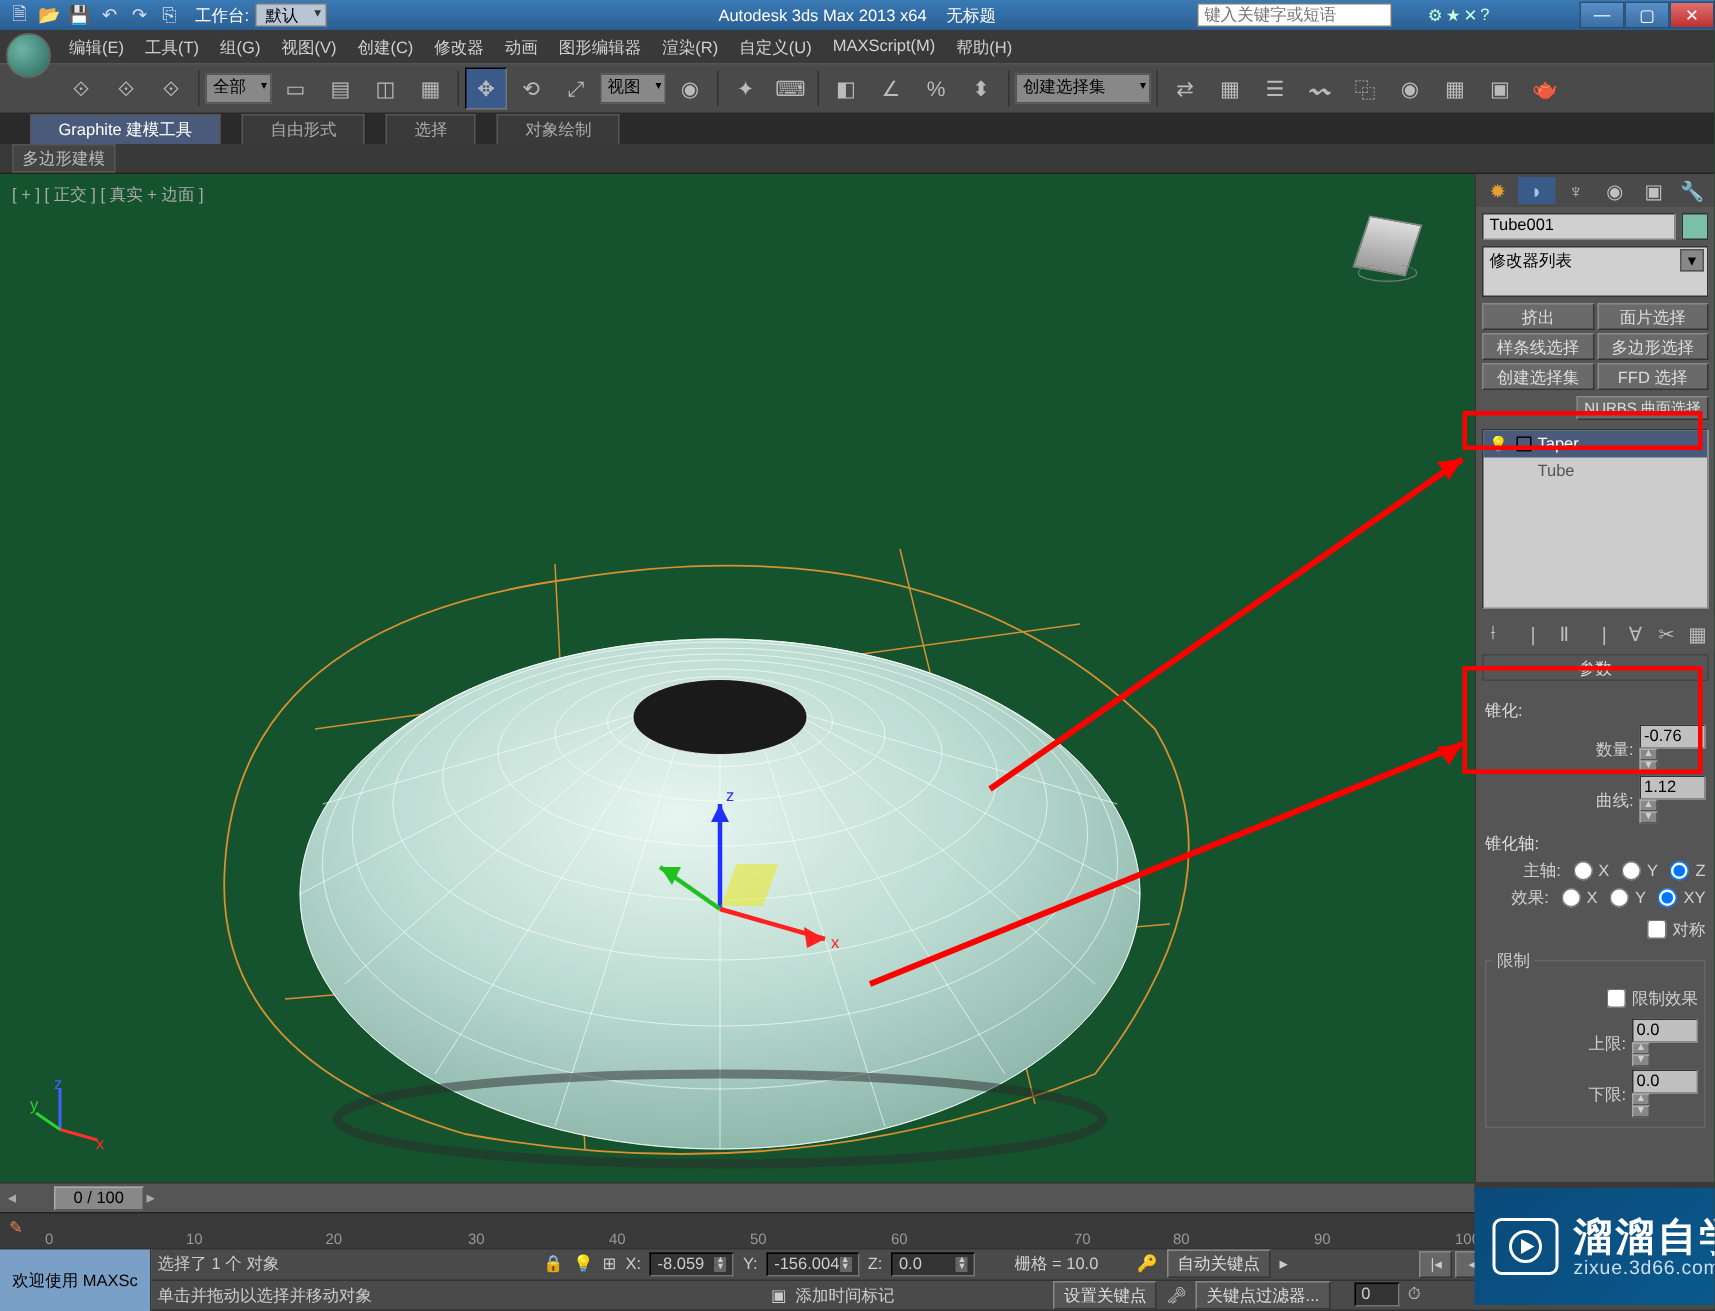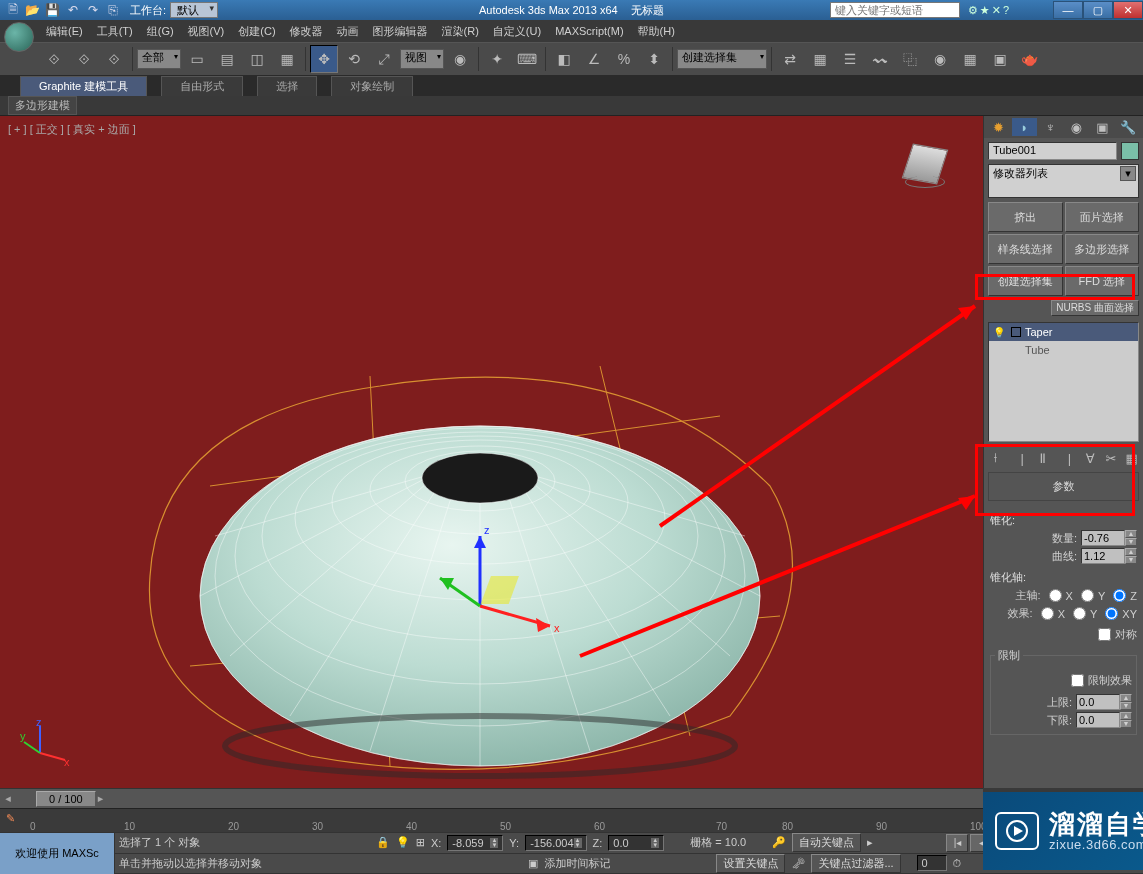--- a/index.html
+++ b/index.html
@@ -6,21 +6,21 @@
 body { background: #393939; width: 1143px; height: 874px; overflow: hidden; position: relative; color: #c0c0c0; }
 
 
 .title-bar { height: 20px; background: linear-gradient(#3a7ab5,#2a5f93); display: flex; align-items: center; color: #fff; position: relative; }
 .title-icons-left { display: flex; gap: 2px; padding: 0 4px; }
 .title-icons-left span { width: 18px; height: 16px; display: inline-flex; align-items: center; justify-content: center; color: #dde; font-size: 12px; }
 .workspace-label { color: #fff; margin-left: 4px; }
 .workspace-dd { background: #b8c5d6; color: #000; padding: 0 18px 0 6px; height: 16px; margin-left: 4px; border: 1px solid #777; position: relative; }
 .workspace-dd::after { content: "▾"; position: absolute; right: 3px; top: 0; font-size: 9px; color: #333; }
 .app-title { position: absolute; left: 50%; transform: translateX(-50%); color: #fff; font-size: 12px; }
-.title-right { margin-left: auto; display: flex; align-items: center; gap: 4px; }
+.title-right { margin-left: auto; display: flex; align-items: center; gap: 20px; }
 .search-box { background: #fff; color: #888; padding: 1px 4px; height: 16px; width: 130px; border: 1px solid #777; margin-left: 80px; }
 .win-btns { display: flex; margin-left: 40px; }
 .win-btn { width: 30px; height: 18px; display: flex; align-items: center; justify-content: center; background: linear-gradient(#5a8ec7,#3a6fa5); border: 1px solid #2a5279; color: #fff; font-size: 11px; }
 .win-btn.close { background: linear-gradient(#e07070,#c03030); }
 .star-icons { display:flex; gap:2px; color:#cfd; font-size:12px; margin-left:4px;}
 
 
 .menu-bar { height: 22px; background: #393939; display: flex; align-items: center; padding-left: 40px; gap: 2px; }
 .menu-item { padding: 2px 6px; color: #d0d0d0; }
 .app-logo { position: absolute; left: 4px; top: 22px; width: 30px; height: 30px; background: radial-gradient(circle at 35% 35%, #6bb5a8, #2a6558); border-radius: 50%; border: 1px solid #666; z-index: 5; }
@@ -33,21 +33,21 @@
 .tb-dd::after { content: "▾"; position: absolute; right: 2px; top: 2px; font-size: 8px; }
 
 
 .graphite-tabs { height: 20px; background: #2a2a2a; display: flex; align-items: flex-end; padding-left: 20px; }
 .g-tab { padding: 2px 18px; background: #3a3a3a; color: #aaa; border: 1px solid #555; border-bottom: none; margin-right: 14px; font-size: 11px; }
 .g-tab.active { background: #4a5a7a; color: #fff; }
 .graphite-toolbar { height: 20px; background: #393939; border-bottom: 1px solid #222; display:flex; align-items:center; padding-left:8px; color:#bbb; font-size:11px;}
 .graphite-toolbar span { border:1px solid #555; padding:1px 6px; background:#444;}
 
 
-.viewport-container { position: absolute; top: 116px; left: 0; right: 160px; bottom: 86px; background: #7f1d1d; }
+.viewport-container { position: absolute; top: 116px; left: 0; right: 160px; bottom: 86px; background: #14532d; }
 .viewport-label { position: absolute; top: 6px; left: 8px; color: #aaa; font-size: 11px; }
 .viewcube { position: absolute; top: 20px; right: 30px; width: 56px; height: 56px; }
 .viewcube-cube { width:36px; height:36px; background: linear-gradient(#ddd,#999); transform: rotate(10deg) skew(-8deg); margin:10px auto; border:1px solid #888; position:relative;}
 .viewcube-ring { position:absolute; bottom:4px; left:8px; width:40px; height:12px; border:1px solid #777; border-radius:50%; border-top:none;}
 
 .mesh-object { position: absolute; left: 130px; top: 200px; width: 700px; height: 480px; }
 .axis-gizmo { position: absolute; left: 20px; bottom: 20px; width: 50px; height: 50px; }
 
 .watermark { position: absolute; right: -140px; bottom: 4px; width: 300px; height: 78px; background: linear-gradient(135deg, #0a4a7a, #0a6296); display: flex; align-items: center; padding-left: 12px; z-index: 50; }
 .watermark-logo { border: 2px solid #fff; border-radius: 6px; padding: 5px 8px; color: #fff; font-size: 14px; margin-right: 10px; display:flex; align-items:center; justify-content:center;}
@@ -58,58 +58,58 @@
 
 .right-panel { position: absolute; top: 116px; right: 0; width: 160px; bottom: 86px; background: #555; border-left: 1px solid #333; display: flex; flex-direction: column; }
 .rp-tabs { height: 22px; display: flex; background: #4a4a4a; gap: 1px; padding: 2px; }
 .rp-tab { flex: 1; display: flex; align-items: center; justify-content: center; font-size: 13px; cursor: pointer; }
 .rp-objname { background: #d0d0d0; color: #000; height: 18px; margin: 4px; padding: 1px 4px; border: 1px inset #888; }
 .rp-objname-row{display:flex;}
 .rp-color-swatch{width:18px;height:18px;background:#7abfa8;margin:4px 4px 4px 0;border:1px solid #333;}
 .rp-dd { background: #d0d0d0; color: #000; height: 34px; margin: 0 4px 4px 4px; padding: 1px 4px; border: 1px solid #333; position: relative; }
 .rp-dd::after { content: "▾"; position: absolute; right: 2px; top: 1px; background:#888; width:14px; text-align:center; border:1px solid #555;}
 .rp-btn-grid { display: grid; grid-template-columns: 1fr 1fr; gap: 2px; padding: 0 4px 4px 4px; }
-.rp-btn { background: #6a6a6a; color: #ddd; height: 30px; display: flex; align-items: center; justify-content: center; border: 1px outset #888; font-size: 11px; }
+.rp-btn { background: #6a6a6a; color: #ddd; height: 18px; display: flex; align-items: center; justify-content: center; border: 1px outset #888; font-size: 11px; }
 .rp-nurbs-row { padding: 0 4px; display:flex; justify-content:flex-end;}
 .rp-nurbs { background:#6a6a6a; color:#ddd; height:16px; padding:0 4px; border:1px outset #888; font-size:10px;}
 
 .mod-stack { margin: 6px 4px 4px 4px; background: #ccc; height: 120px; border: 1px inset #888; position: relative; }
 .mod-item { height: 18px; display: flex; align-items: center; padding-left: 4px; color: #000; font-size: 11px; gap: 4px; }
 .mod-item.selected { background: #4a5a7a; color: #fff; }
 .mod-item .eye { width: 14px; font-size: 10px; }
 .mod-item .box{ width:10px; height:10px; border:1px solid #000; display:inline-block;}
 
 .mod-tools { display: flex; padding: 4px; gap: 6px; align-items: center; background:#555; }
 .mod-tools span { width: 16px; height: 16px; display: inline-flex; align-items: center; justify-content: center; font-size: 13px; color: #bbb; }
 
-.rollout-header { background: #555; color: #ddd; height: 29px; display: flex; align-items: center; justify-content: center; border: 1px solid #444; margin: 2px 4px; }
+.rollout-header { background: #555; color: #ddd; height: 18px; display: flex; align-items: center; justify-content: center; border: 1px solid #444; margin: 2px 4px; }
 .params-body { padding: 4px 6px; color: #d0d0d0; font-size: 11px; }
 .param-row { display: flex; align-items: center; justify-content: flex-end; gap: 4px; margin: 2px 0; }
 .param-row label { font-size: 11px; }
-.spinner { display: flex; }
+.spinner { display: flex; flex-direction: column; }
 .spinner-input { width: 44px; height: 16px; background: #c0c0c0; color: #000; border: 1px inset #888; padding: 0 2px; font-size: 11px; }
 .spinner-arrows { display: flex; flex-direction: column; }
 .spinner-arrows span { width: 12px; height: 8px; background: #888; border: 1px outset #aaa; font-size: 7px; line-height: 6px; text-align: center; }
 .radio-row { display: flex; align-items: center; gap: 4px; margin: 3px 0; font-size: 11px; justify-content: flex-end;}
 .radio-row input { margin-left: 4px; }
 .section-label { margin: 6px 0 2px 0; color: #ddd; }
 .checkbox-row { display: flex; align-items: center; gap: 4px; justify-content: flex-end; margin:6px 0;}
 fieldset.subgroup{border:1px solid #666; padding:4px; margin:4px 0;}
 fieldset.subgroup legend{font-size:11px; padding:0 3px;}
 
 
 .highlight { position: absolute; border: 3px solid #ff0000; pointer-events: none; z-index: 40; }
 .arrow-svg { position: absolute; pointer-events: none; z-index: 39; }
 
 
 .timeslider-bar { position: absolute; left: 0; right: 160px; bottom: 66px; height: 20px; background: #555; display: flex; align-items: center; border-top:1px solid #333;}
 .timeslider { background: #888; color: #000; padding: 1px 12px; margin-left: 20px; border: 1px outset #aaa; font-size: 11px; }
 .timeline-ruler { position: absolute; left: 0; right: 0; bottom: 42px; height: 24px; background: #3a3a3a; border-top: 1px solid #222; }
 .status-bar { position: absolute; left: 0; right: 0; bottom: 0; height: 42px; background: #4a4a4a; display: flex; border-top: 1px solid #333; }
-.status-left { width: 115px; background: #7aa0c8; color: #000; display: flex; align-items: center; justify-content: center; font-size: 11px; border-right:1px solid #333;}
+.status-left { width: 101px; background: #7aa0c8; color: #000; display: flex; align-items: center; justify-content: center; font-size: 11px; border-right:1px solid #333;}
 .status-mid { flex: 1; display: flex; flex-direction: column; }
 .status-row { height: 21px; display: flex; align-items: center; padding: 0 4px; gap: 6px; color: #ccc; font-size: 11px; border-bottom:1px solid #333;}
 .coord-box { background: #333; color: #ccc; padding: 1px 4px; border: 1px inset #222; min-width: 56px; font-size: 11px; display:flex; align-items:center;}
 .coord-box .spn{margin-left:auto; display:flex; flex-direction:column;}
 .coord-box .spn span{font-size:6px; line-height:5px; background:#666; padding:0 1px;}
 .autokey-btn { background: #555; color: #ddd; border: 1px outset #888; padding: 1px 6px; font-size: 11px; }
 .playback { display: flex; gap: 2px; margin-left: auto; margin-right:8px;}
 .playback span { width: 22px; height: 18px; display: inline-flex; align-items: center; justify-content: center; background: #666; border: 1px outset #888; font-size: 10px; }
 .tick{display:inline-block; position:absolute; top:12px; color:#999; font-size:10px;}
 .timetrack-row{position:absolute; left:0; right:160px; bottom:30px; height:12px; background:#505050; border-top:1px solid #333;}
@@ -425,21 +425,21 @@
 <div class="timeslider-bar">
   <span style="width:16px;text-align:center;color:#aaa">◂</span>
   <div class="timeslider">0 / 100</div>
   <span style="color:#aaa;margin-left:2px">▸</span>
 </div>
 
 <div class="timeline-ruler">
   <span style="position:absolute;left:6px;top:3px;width:20px;height:16px;color:#e85;">✎</span>
 <span class="tick" style="left: 30px;">0</span>
     <span class="tick" style="left: 124px;">10</span>
-    <span class="tick" style="left: 228px;">20</span>
+    <span class="tick" style="left: 217px;">20</span>
     <span class="tick" style="left: 312px;">30</span>
     <span class="tick" style="left: 406px;">40</span>
     <span class="tick" style="left: 500px;">50</span>
     <span class="tick" style="left: 594px;">60</span>
     <span class="tick" style="left: 716px;">70</span>
     <span class="tick" style="left: 782px;">80</span>
     <span class="tick" style="left: 876px;">90</span>
     <span class="tick" style="left: 970px;">100</span>
   </div>
 <div class="timetrack-row"></div>

